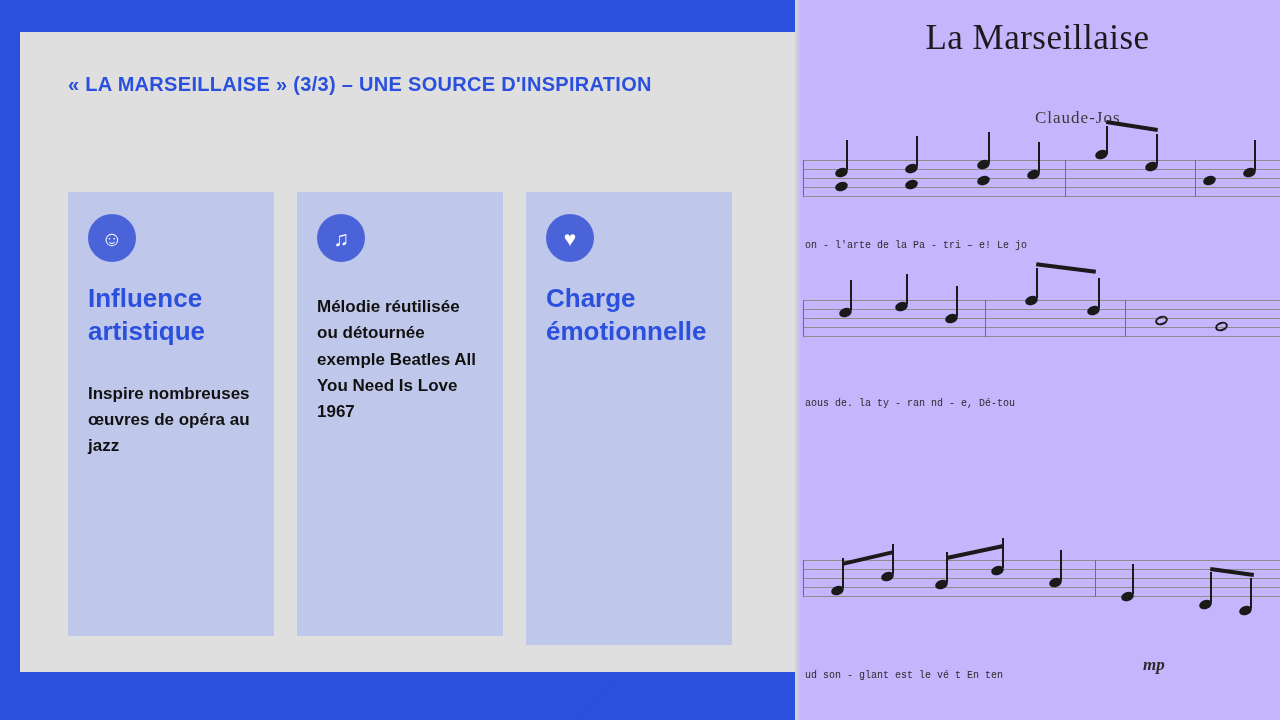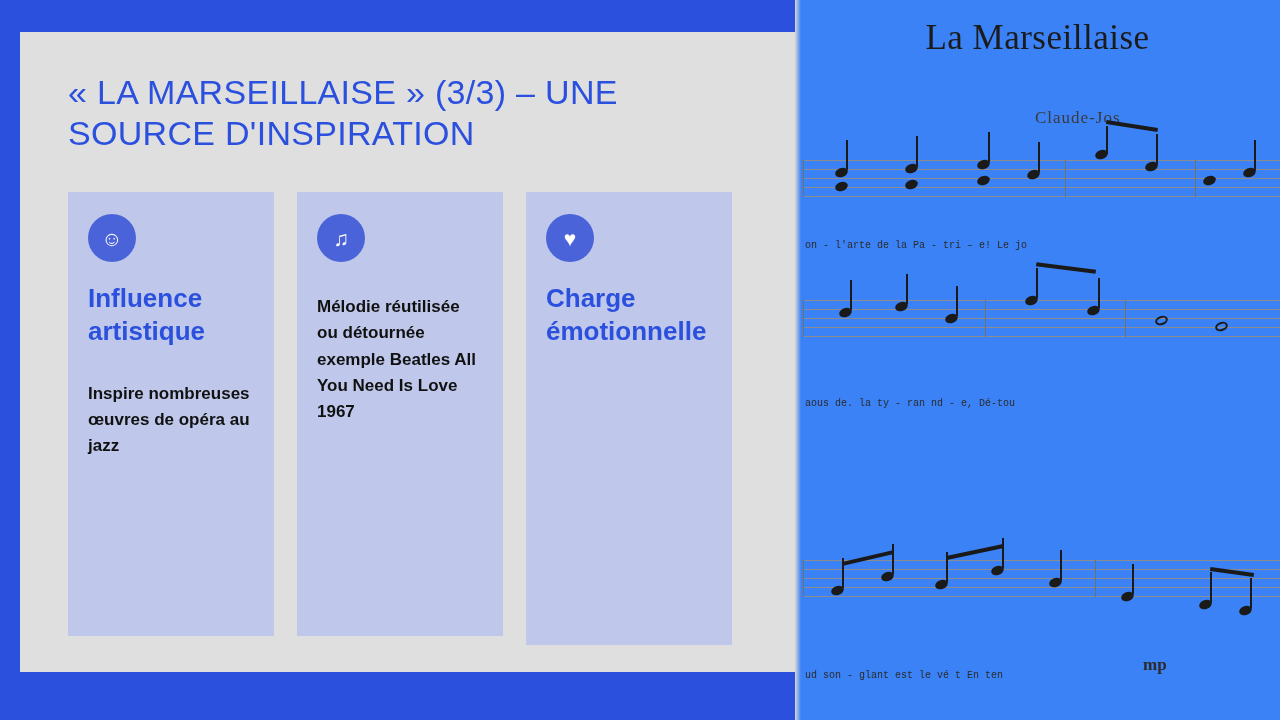--- a/index.html
+++ b/index.html
@@ -53,22 +53,22 @@
     height: 42px;
     background: #2B50DE;
     clip-path: polygon(16% 0%, 100% 0%, 100% 100%, 0% 100%);
   }
   .title {
     position: absolute;
     left: 68px;
     top: 72px;
     width: 660px;
     color: #2B50DE;
-    font-size: 34px;
-    font-weight: normal;
+    font-size: 20px;
+    font-weight: bold;
     line-height: 1.22;
     letter-spacing: 0.3px;
     text-transform: uppercase;
   }
   .columns {
     position: absolute;
     left: 68px;
     top: 192px;
     width: 665px;
     display: flex;
@@ -112,21 +112,21 @@
     line-height: 1.55;
     margin-top: 32px;
   }
   
   .score {
     position: absolute;
     left: 795px;
     top: 0;
     width: 485px;
     height: 720px;
-    background: #3b82f6;
+    background: #c4b5fd;
     overflow: hidden;
   }
   .score-title {
     position: absolute;
     left: 0;
     top: 18px;
     width: 485px;
     text-align: center;
     font-family: "Liberation Serif", serif;
     font-size: 35px;
@@ -182,20 +182,21 @@
   .lyric {
     position: absolute;
     font-family: Liberation Mono, monospace;
     font-size: 10px;
     color: #2b2b2b;
     white-space: nowrap;
   }
   .dyn {
     position: absolute;
     font-family: "Liberation Serif", serif;
+    font-style: italic;
     font-weight: bold;
     font-size: 17px;
     color: #2b2b2b;
   }
   .scan-edge {
     position: absolute;
     left: 795px;
     top: 0;
     width: 6px;
     height: 720px;

